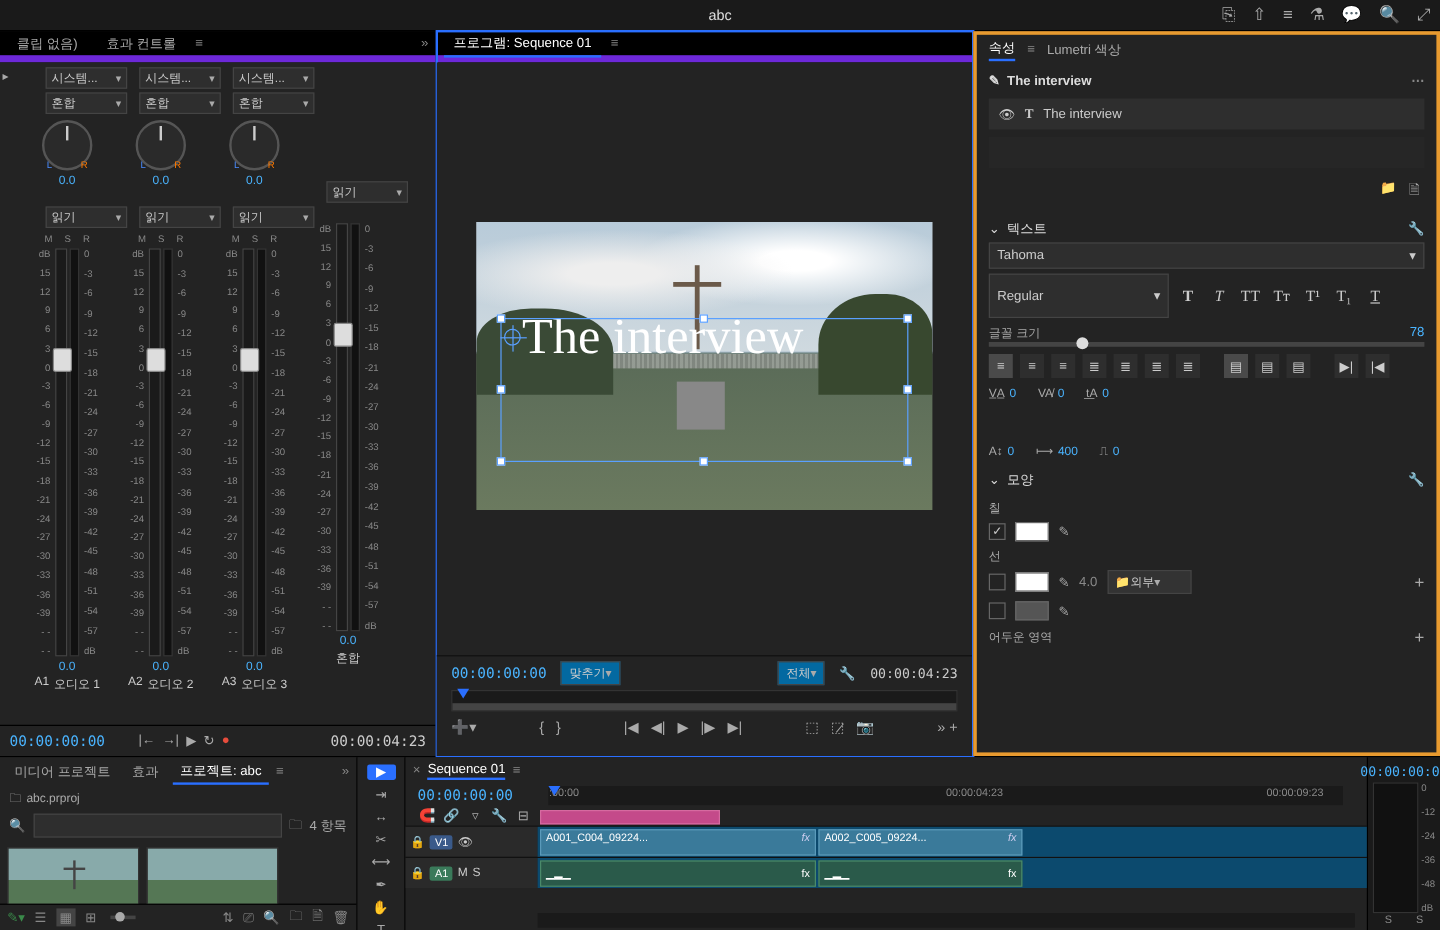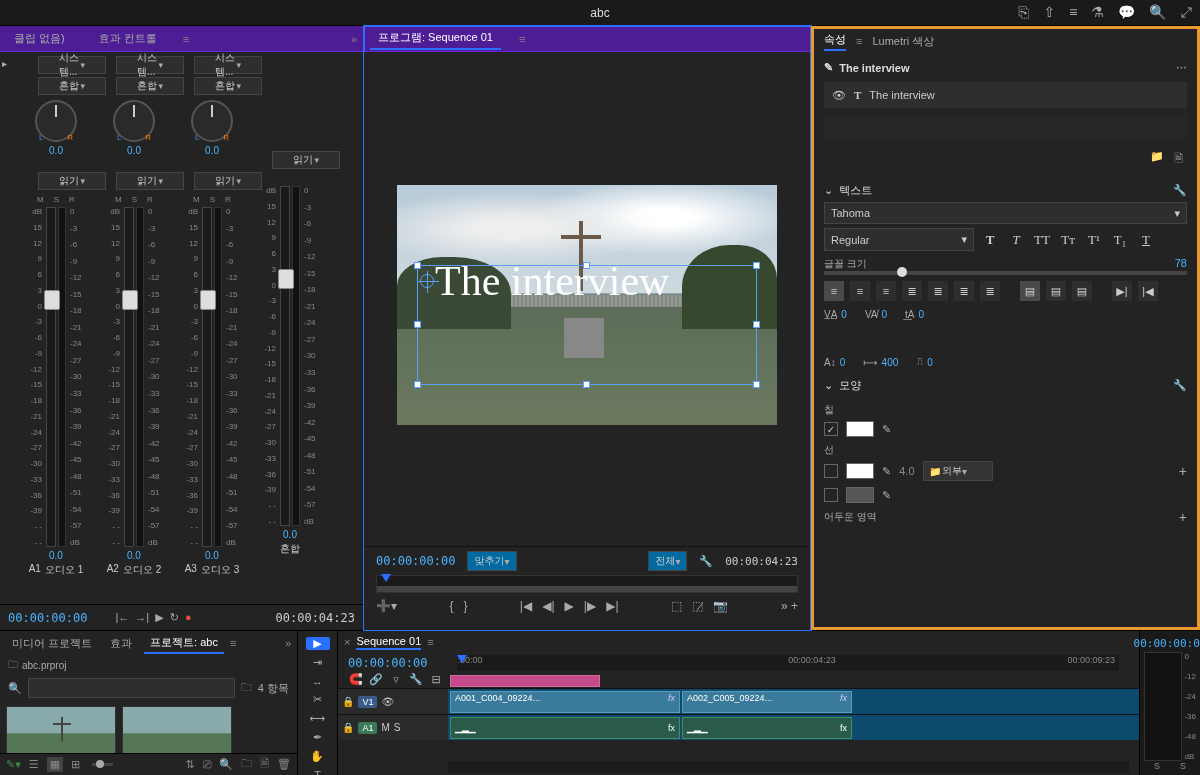--- a/index.html
+++ b/index.html
@@ -4,28 +4,28 @@
 <style>
   * { box-sizing: border-box; margin: 0; padding: 0; font-family: "Segoe UI", Tahoma, sans-serif; }
   body { background: #1a1a1a; color: #ccc; width: 1200px; height: 775px; overflow: hidden; font-size: 11px; position: relative; }
   .titlebar { height: 26px; background: #1a1a1a; display: flex; align-items: center; justify-content: space-between; padding: 0 8px; border-bottom: 1px solid #000; }
   .titlebar .title { position: absolute; left: 50%; transform: translateX(-50%); color: #ddd; font-size: 12px; }
   .titlebar .icons { display: flex; gap: 14px; color: #aaa; font-size: 14px; }
   .titlebar .icons span { cursor: pointer; }
   .main { display: flex; height: 604px; }
   
   .left-col { width: 364px; display: flex; flex-direction: column; border-right: 1px solid #000; }
-  .panel-tabs { height: 26px; display: flex; align-items: center; gap: 18px; padding: 0 6px; background: #4c1d95; border-bottom: 1px solid #6d28d9; font-size: 11px; }
+  .panel-tabs { height: 26px; display: flex; align-items: center; gap: 8px; padding: 0 6px; background: #000000; border-bottom: 6px solid #6d28d9; font-size: 11px; }
   .panel-tabs .tab { padding: 3px 8px; color: #aaa; cursor: pointer; }
   .panel-tabs .tab.active { color: #fff; border-bottom: 2px solid #2a6fff; }
   .panel-tabs .menu { margin-left: auto; color: #888; cursor: pointer; }
   .mixer { flex: 1; background: #232323; display: flex; padding: 4px 2px 0 2px; gap: 2px; overflow: hidden; }
   .mixer-expand { width: 14px; color: #aaa; font-size: 10px; padding-top: 2px; cursor: pointer; }
   .channel { width: 76px; display: flex; flex-direction: column; align-items: center; gap: 3px; }
-  .dd { width: 68px; height: 18px; background: #2e2e2e; border: 1px solid #444; display: flex; align-items: center; justify-content: space-between; padding: 0 20px; font-size: 10px; color: #ccc; cursor: pointer; margin-left: 32px; }
+  .dd { width: 68px; height: 18px; background: #2e2e2e; border: 1px solid #444; display: flex; align-items: center; justify-content: space-between; padding: 0 4px; font-size: 10px; color: #ccc; cursor: pointer; margin-left: 32px; }
   .dd::after { content: "▾"; font-size: 9px; color: #aaa; }
   .knob { width: 42px; height: 42px; border-radius: 50%; border: 2px solid #555; position: relative; background: #2a2a2a; margin-top: 2px; }
   .knob::before { content: ""; position: absolute; left: 50%; top: 3px; width: 2px; height: 12px; background: #ccc; transform: translateX(-50%); }
   .knob .lr { position: absolute; bottom: -2px; width: 100%; display: flex; justify-content: space-between; font-size: 8px; padding: 0 2px; }
   .knob .lr .l { color: #4a8cff; }
   .knob .lr .r { color: #ff7a00; }
   .ch-val { color: #4ab4ff; font-size: 10px; }
   .msr { display: flex; gap: 10px; font-size: 8px; color: #888; margin-top: 2px; }
   .fader-area { display: flex; gap: 2px; height: 340px; align-items: flex-start; }
   .scale { display: flex; flex-direction: column; justify-content: space-between; height: 100%; font-size: 8px; color: #888; text-align: right; padding-right: 2px; }
@@ -85,21 +85,21 @@
   .layer-row { margin: 0 10px 6px 10px; background: #2e2e2e; height: 26px; display: flex; align-items: center; gap: 8px; padding: 0 8px; cursor: pointer; }
   .layer-row.empty { background: #262626; }
   .layer-row .eye { color: #ccc; }
   .layer-row .T { font-family: serif; font-weight: bold; }
   .folder-row { display: flex; justify-content: flex-end; gap: 10px; padding: 4px 14px; color: #aaa; }
   .section { margin: 6px 10px; }
   .section-hdr { display: flex; align-items: center; gap: 6px; color: #ddd; padding: 4px 0; cursor: pointer; }
   .section-hdr .wrench { margin-left: auto; color: #888; }
   .font-dd { width: 100%; height: 22px; background: #2e2e2e; border: 1px solid #444; display: flex; align-items: center; padding: 0 6px; justify-content: space-between; cursor: pointer; margin-bottom: 4px; }
   .font-row2 { display: flex; gap: 6px; align-items: center; }
-  .style-dd { width: 150px; height: 23px; background: #2e2e2e; border: 1px solid #444; display: flex; align-items: center; padding: 0 6px; justify-content: space-between; cursor: pointer; }
+  .style-dd { width: 150px; height: 37px; background: #2e2e2e; border: 1px solid #444; display: flex; align-items: center; padding: 0 6px; justify-content: space-between; cursor: pointer; }
   .type-btns { display: flex; gap: 6px; }
   .tb { width: 20px; height: 20px; display: flex; align-items: center; justify-content: center; color: #ccc; cursor: pointer; font-family: serif; font-size: 13px; }
   .tb.bold { font-weight: bold; }
   .tb.italic { font-style: italic; }
   .tb.under { text-decoration: underline; }
   .size-row { display: flex; align-items: flex-start; gap: 8px; margin-top: 6px; }
   .size-label { color: #aaa; font-size: 10px; }
   .slider { flex: 1; height: 4px; background: #444; position: relative; }
   .slider .thumb { position: absolute; left: 20%; top: -4px; width: 10px; height: 10px; background: #ddd; border-radius: 50%; }
   .size-val { color: #4ab4ff; }
@@ -771,21 +771,21 @@
     <div class="tl-tabs">
       <span class="x">×</span>
       <span class="tab active" style="color:#fff;border-bottom:2px solid #2a6fff;padding-bottom:1px">Sequence 01</span>
       <span style="color:#888">≡</span>
     </div>
     <div class="tl-top">
       <span class="tc">00:00:00:00</span>
       <div class="tl-ruler" style="flex:1;margin-left:20px">
         <span style="position:absolute;left:0">:00:00</span>
         <span style="position:absolute;left:50%">00:00:04:23</span>
-        <span style="position:absolute;right:4px">00:00:09:23</span>
+        <span style="position:absolute;right:16px">00:00:09:23</span>
         <div class="ph"></div>
       </div>
     </div>
     <div class="tl-top" style="padding-top:0">
       <div class="tl-btns">
         <span>🧲</span>
         <span>🔗</span>
         <span>▿</span>
         <span>🔧</span>
         <span>⊟</span>

